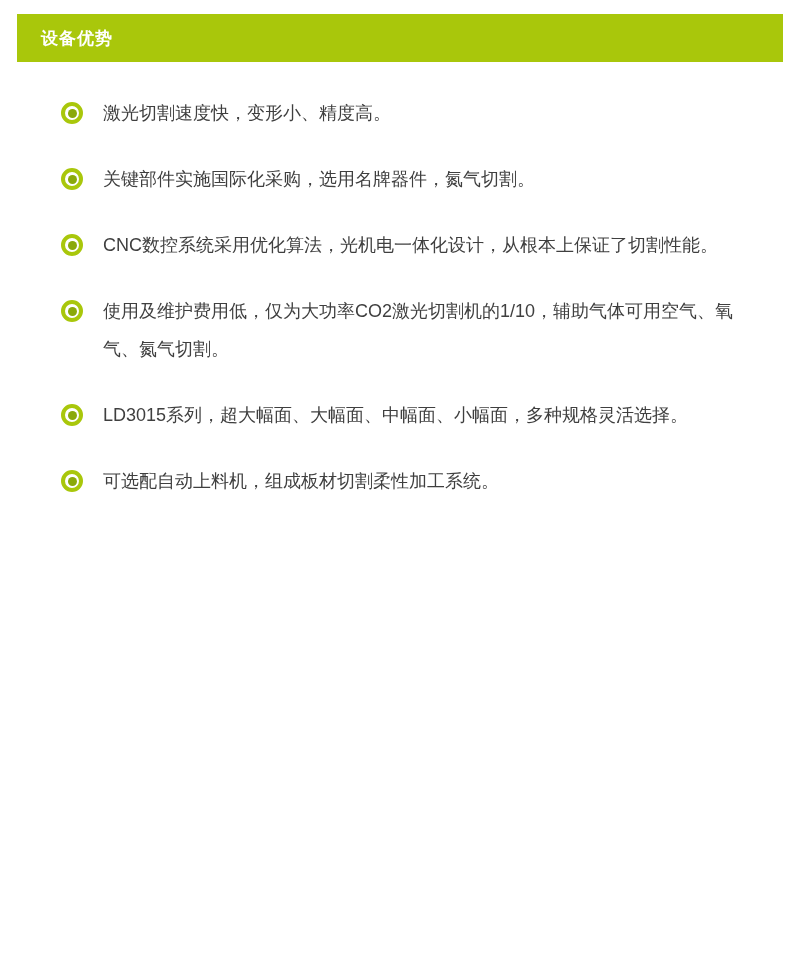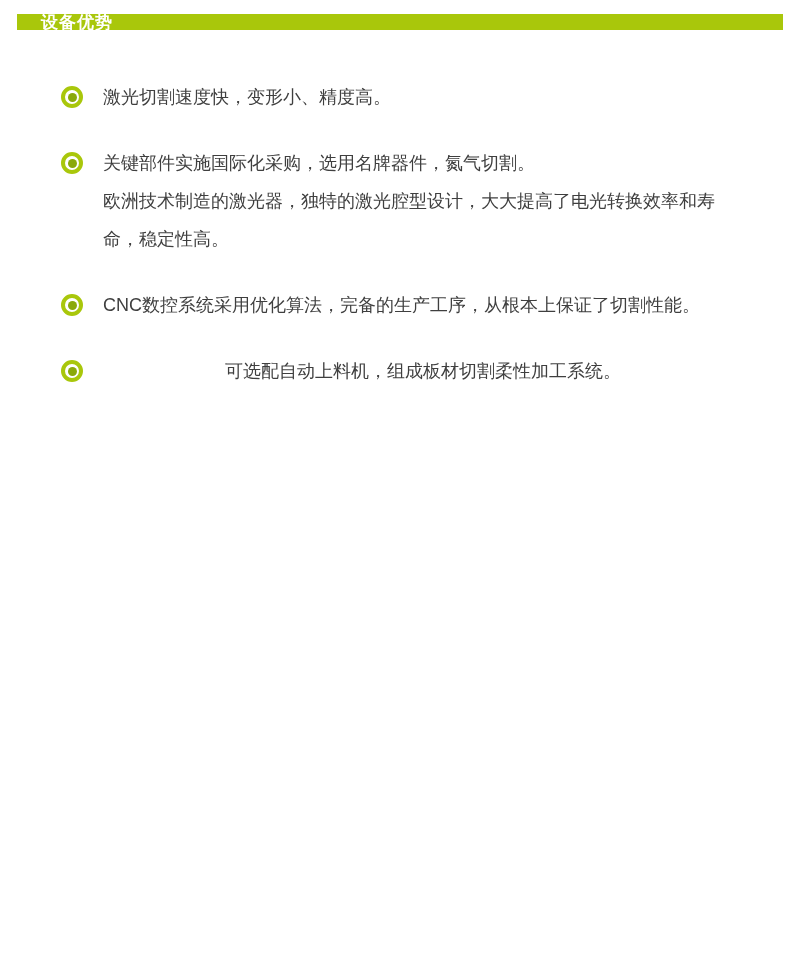--- a/index.html
+++ b/index.html
@@ -10,43 +10,43 @@
   }
   html,body{margin:0;padding:0;}
   body{
     width:800px;height:973px;
     background:var(--page-bg);
     font-family:"Liberation Sans","DejaVu Sans",sans-serif;
     overflow:hidden;
   }
   .header-bar{
     margin:14px 17px 0 17px;
-    height:16px;
+    height:48px;
     background:var(--accent);
     display:flex;
     align-items:center;
     padding-left:24px;
     box-sizing:border-box;
   }
   .header-title{
     color:#ffffff;
     font-size:17px;
     font-weight:bold;
     letter-spacing:1px;
   }
   .advantage-list{
-    padding:48px 57px 0 61px;
+    padding:32px 57px 0 61px;
     box-sizing:border-box;
   }
   .advantage-item{
     display:flex;
     align-items:flex-start;
     margin-bottom:28px;
   }
-  .advantage-item:last-child{margin-bottom:0;text-align:center;}
+  .advantage-item:last-child{margin-bottom:0;}
   .bullet{
     flex:0 0 auto;
     width:22px;height:22px;
     border:4px solid var(--accent);
     border-radius:50%;
     box-sizing:border-box;
     margin-top:8px;
     display:flex;
     align-items:center;
     justify-content:center;
@@ -83,37 +83,52 @@
           <p>激光切割速度快，变形小、精度高。</p>
         </div>
   </div>
 
   <div class="advantage-item">
     <span class="bullet">
       <span class="bullet-dot"></span>
     </span>
     <div class="item-text">
           <p>关键部件实施国际化采购，选用名牌器件，氮气切割。</p>
-          <p>欧洲技术制造的激光器，独特的激光腔型设计，大大提高了电光转换效率和寿命，稳定性高。</p>
         </div>
   </div>
 
 
   <div class="advantage-item">
     <span class="bullet">
       <span class="bullet-dot"></span>
     </span>
     <div class="item-text">
-          <p>CNC数控系统采用优化算法，完备的生产工序，从根本上保证了切割性能。</p>
+          <p>CNC数控系统采用优化算法，光机电一体化设计，从根本上保证了切割性能。</p>
         </div>
   </div>
 
 
 
+  <div class="advantage-item">
+    <span class="bullet">
+      <span class="bullet-dot"></span>
+    </span>
+    <div class="item-text">
+          <p>使用及维护费用低，仅为大功率CO2激光切割机的1/10，辅助气体可用空气、氧气、氮气切割。</p>
+        </div>
+  </div>
 
+  <div class="advantage-item">
+    <span class="bullet">
+      <span class="bullet-dot"></span>
+    </span>
+    <div class="item-text">
+          <p>LD3015系列，超大幅面、大幅面、中幅面、小幅面，多种规格灵活选择。</p>
+        </div>
+  </div>
 
   <div class="advantage-item">
     <span class="bullet">
       <span class="bullet-dot"></span>
     </span>
     <div class="item-text">
           <p>可选配自动上料机，组成板材切割柔性加工系统。</p>
         </div>
   </div>
 </div>

